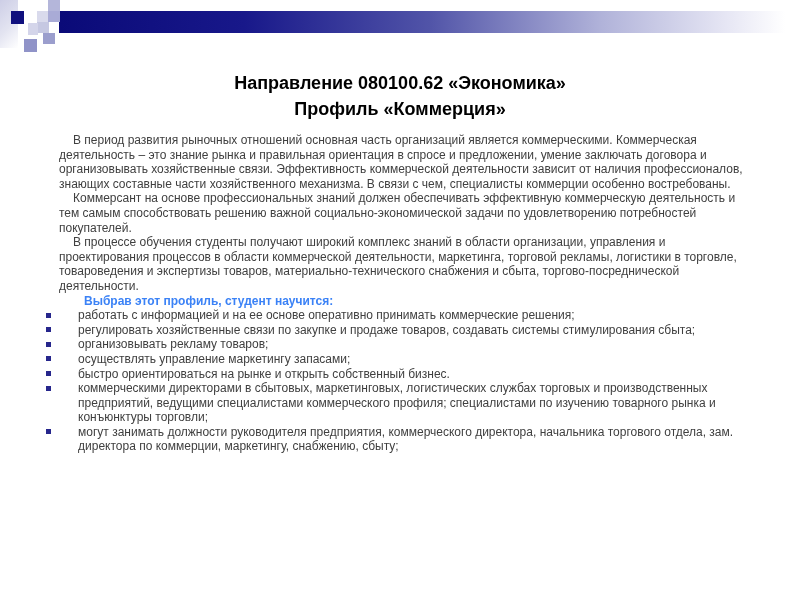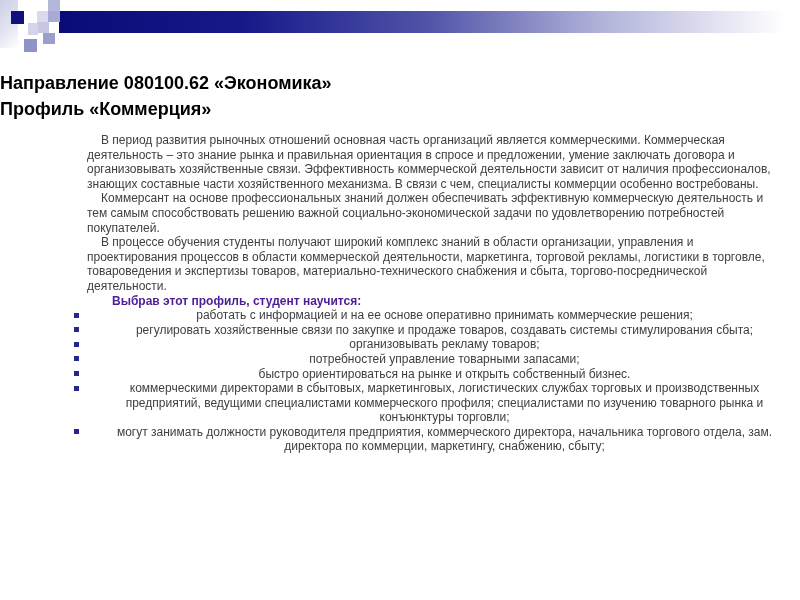--- a/index.html
+++ b/index.html
@@ -40,48 +40,46 @@
   .sq-light-2   { left: 37px; top: 22px; width: 12px; height: 11px; background: #c6c8e2; }
   .sq-light-3   { left: 28px; top: 23px; width: 10px; height: 12px; background: #d4d5ea; }
   .sq-peri-bot  { left: 43px; top: 33px; width: 12px; height: 11px; background: #9b9ecd; }
   .sq-peri-left { left: 24px; top: 39px; width: 13px; height: 13px; background: #9093c8; }
 
   .title {
     position: absolute;
     top: 70px;
     left: 0;
     width: 100%;
-    text-align: left;
+    text-align: center;
     font-size: 18px;
     line-height: 26px;
     font-weight: bold;
     color: #000000;
   }
   .content {
     position: absolute;
     top: 133px;
     left: 59px;
     width: 696px;
     font-size: 12px;
     line-height: 14.6px;
     color: #404040;
-    margin-left: 28px;
   }
   .para { margin: 0; text-indent: 14px; }
   .section-heading {
     margin: 0;
     padding-left: 25px;
     font-weight: bold;
-    color: #4c1d95;
+    color: #3b82f6;
   }
   ul.bullets {
     list-style: none;
     margin: 0;
     padding: 0;
-    text-align: center;
   }
   ul.bullets li {
     position: relative;
     margin: 0;
     padding-left: 19px;
   }
   ul.bullets li .marker {
     position: absolute;
     left: -13px;
     top: 4.5px;
@@ -136,21 +134,21 @@
           <span>регулировать хозяйственные связи по закупке и продаже товаров, создавать системы стимулирования сбыта;</span>
         </li>
 
         <li>
           <span class="marker"></span>
           <span>организовывать рекламу товаров;</span>
         </li>
 
         <li>
           <span class="marker"></span>
-          <span>потребностей управление товарными запасами;</span>
+          <span>осуществлять управление маркетингу запасами;</span>
         </li>
 
         <li>
           <span class="marker"></span>
           <span>быстро ориентироваться на рынке и открыть собственный бизнес.</span>
         </li>
       </ul>
 
 
     <ul class="bullets">

